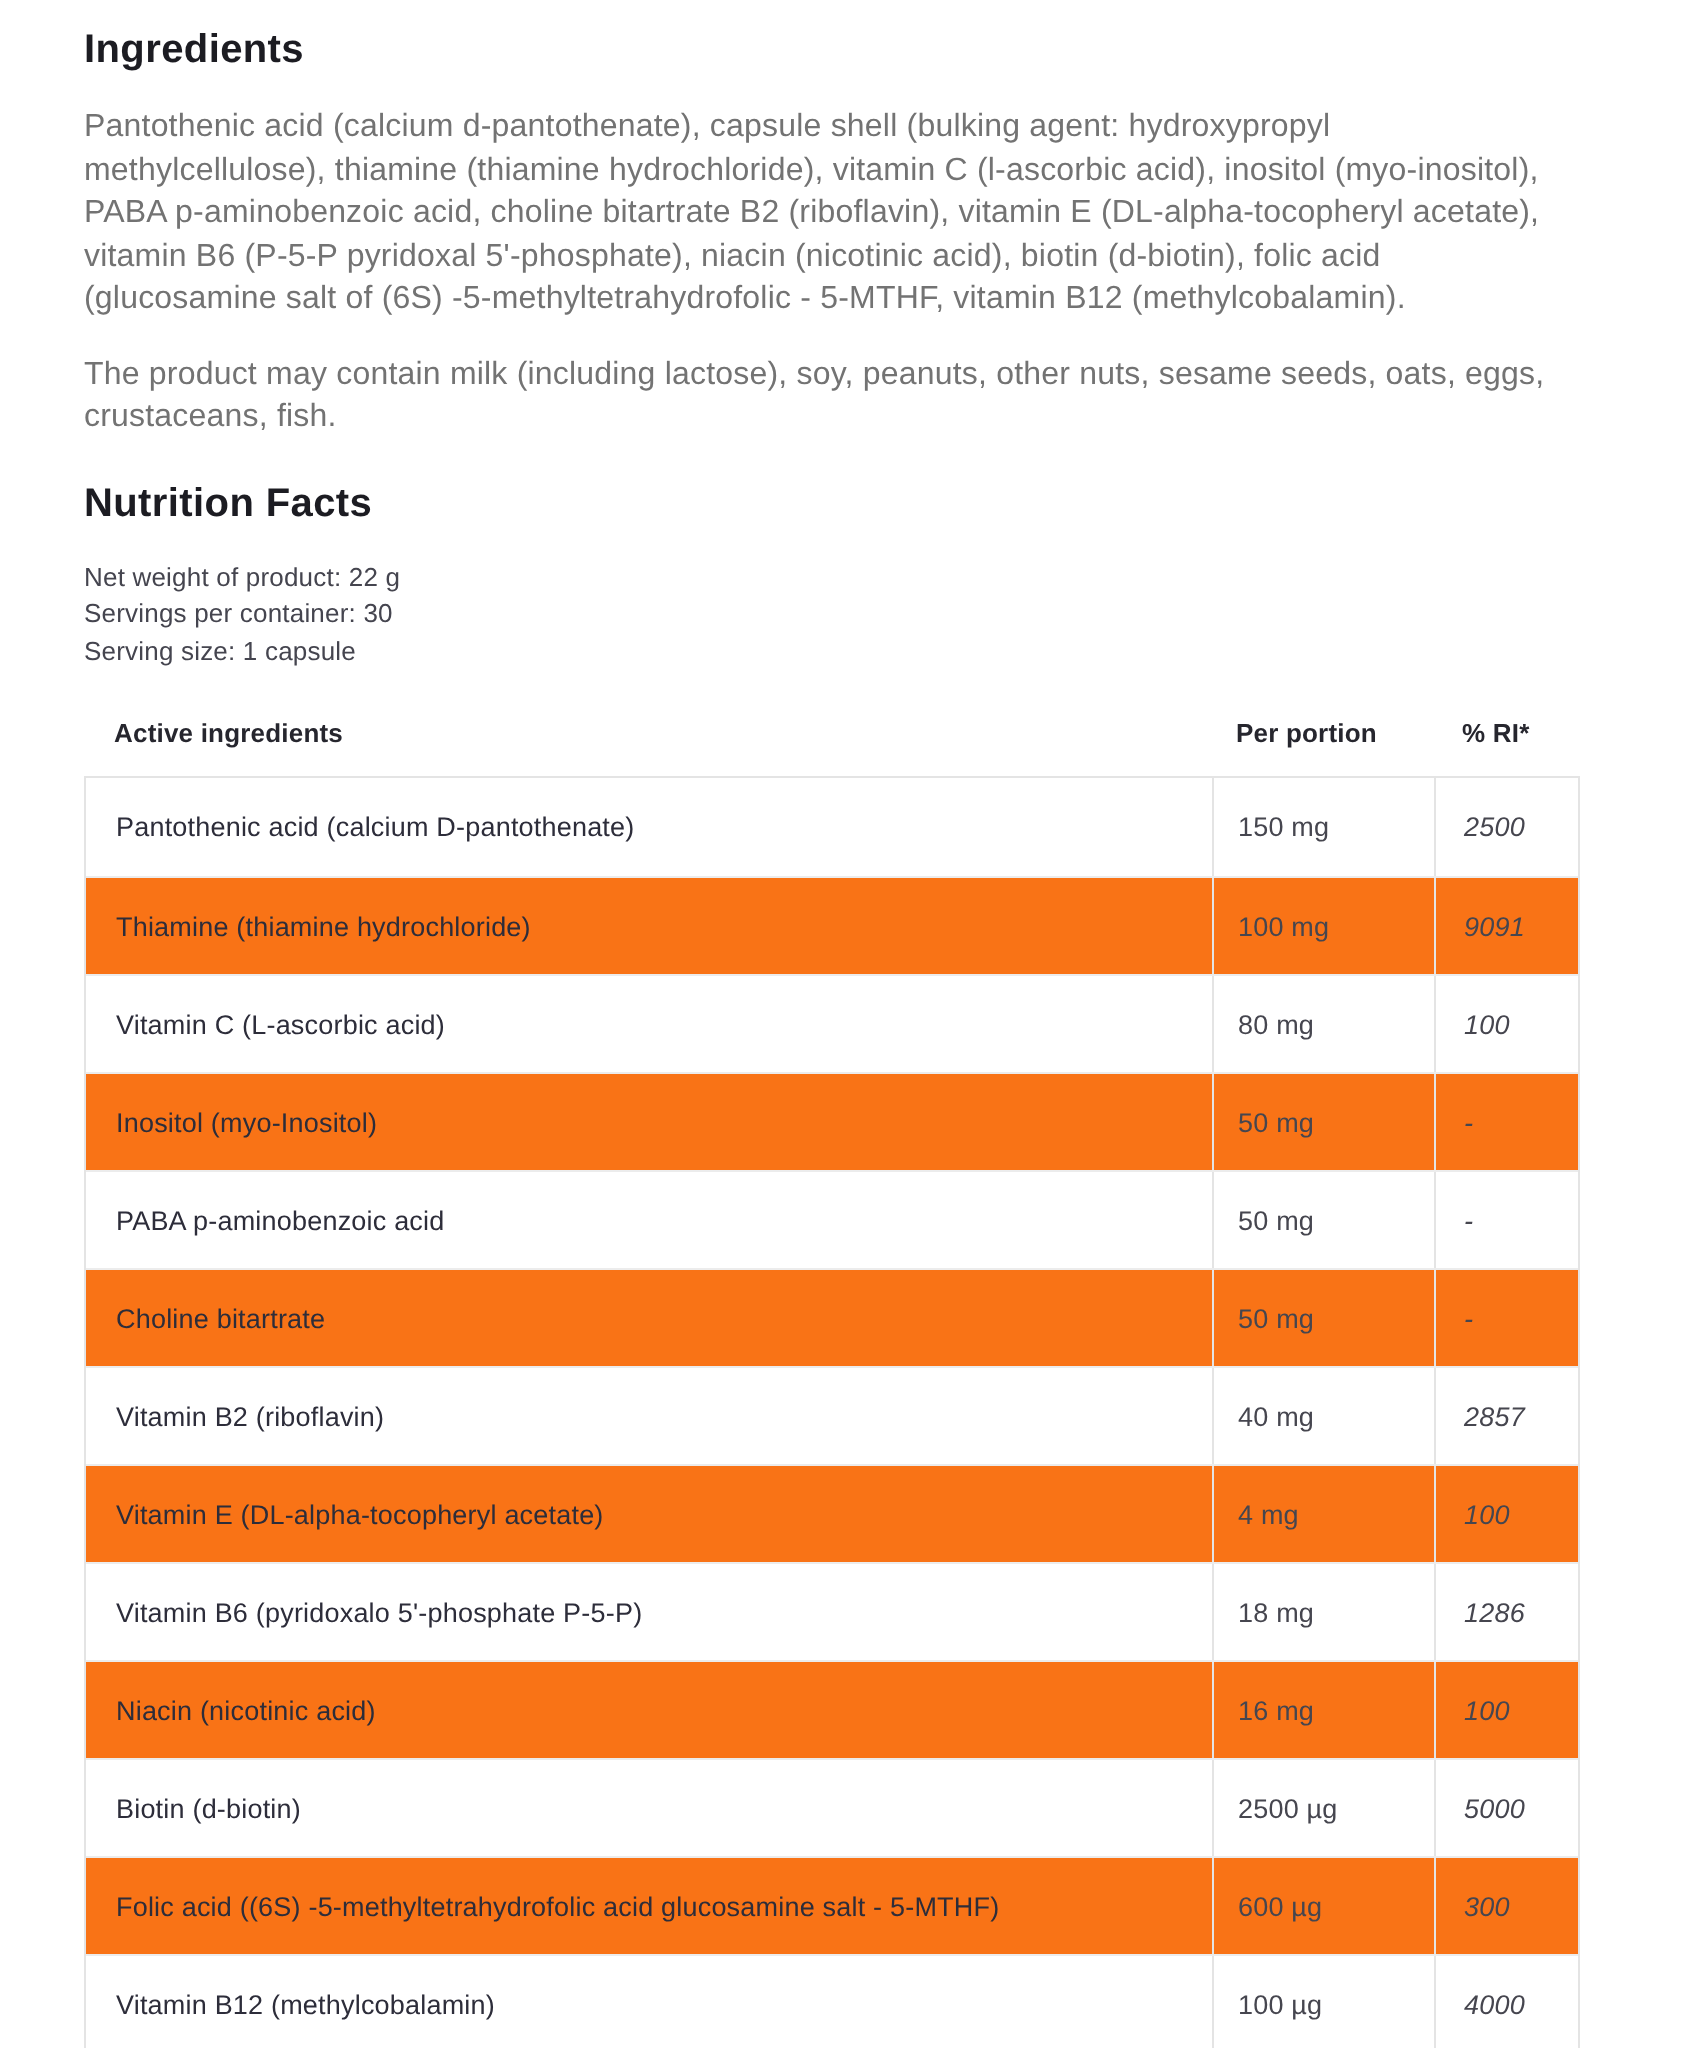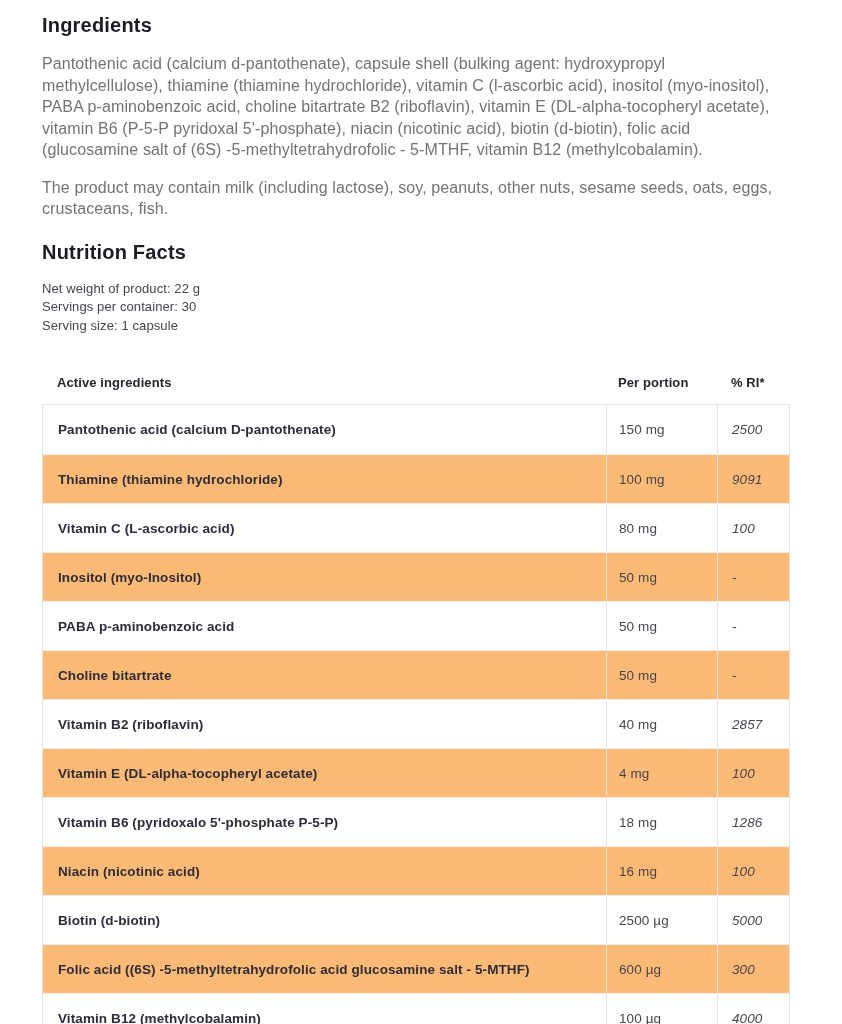--- a/index.html
+++ b/index.html
@@ -46,47 +46,46 @@
   }
   .table-header-row {
     margin-top: 24px;
     margin-bottom: 14px;
   }
   .th-cell {
     font-size: 13px;
     font-weight: 700;
     color: #26262e;
     letter-spacing: 0.1px;
-    margin-top: 16px;
   }
   .th-name { padding-left: 15px; }
   .th-mid  { padding-left: 12px; }
   .th-ri   { padding-left: 14px; }
   .nutri-table {
     width: 748px;
     border: 1px solid #e4e4e4;
   }
   .t-row {
     display: grid;
     grid-template-columns: 563px 111px 73px;
     height: 49px;
   }
   .t-row + .t-row { border-top: 1px solid #ececec; }
-  .t-row.alt { background: #fdba74; }
+  .t-row.alt { background: #f97316; }
   .t-cell {
     display: flex;
     align-items: center;
     font-size: 13.5px;
     letter-spacing: 0.1px;
     overflow: hidden;
   }
   .c-name {
     padding-left: 15px;
     padding-right: 10px;
-    font-weight: 700;
+    font-weight: 400;
     color: #2d2d3a;
   }
   .c-mid, .c-ri {
     border-left: 1px solid #e4e4e4;
     color: #46464f;
     font-weight: 400;
   }
   .c-mid { padding-left: 12px; }
   .c-ri  { padding-left: 14px; font-style: italic; }
 </style>

